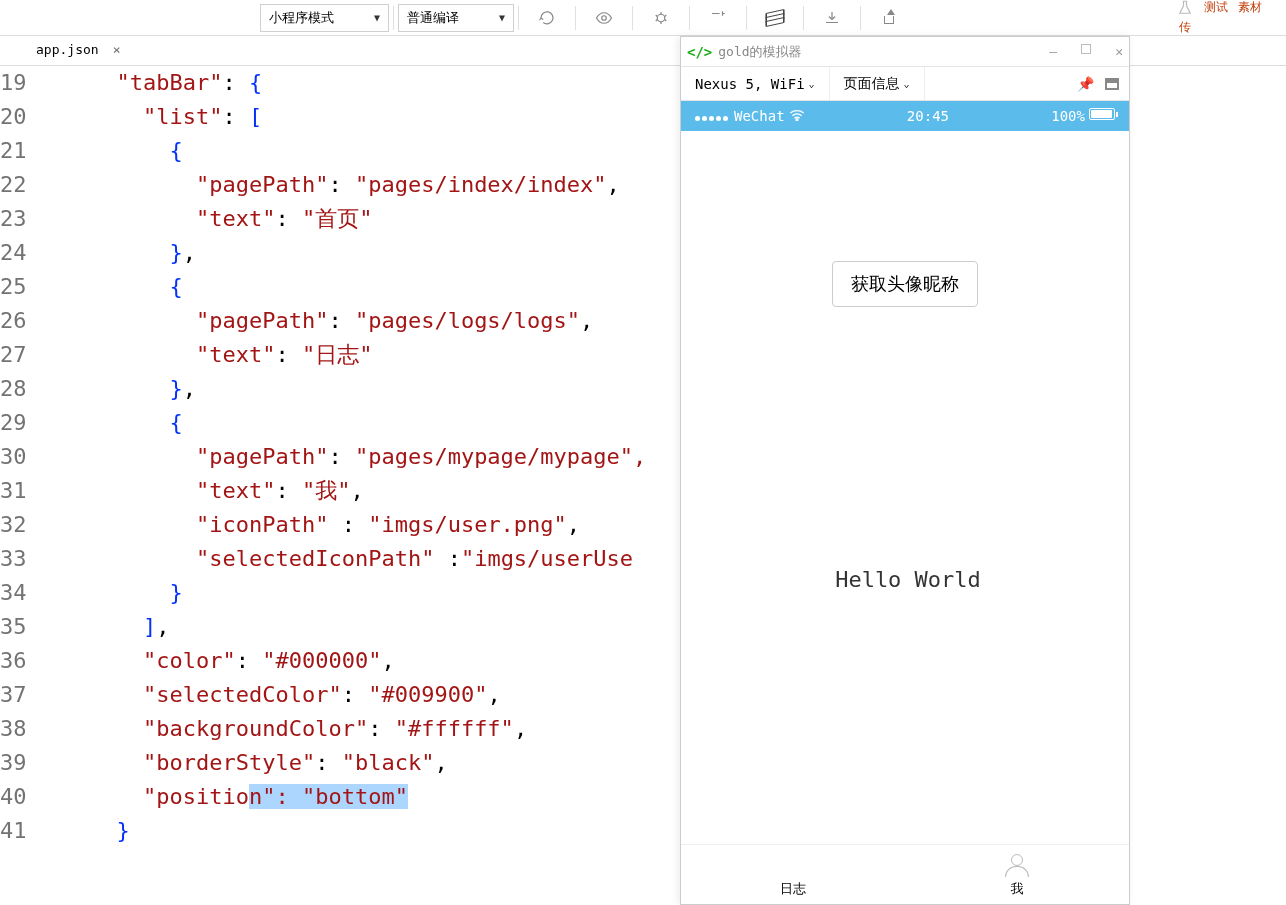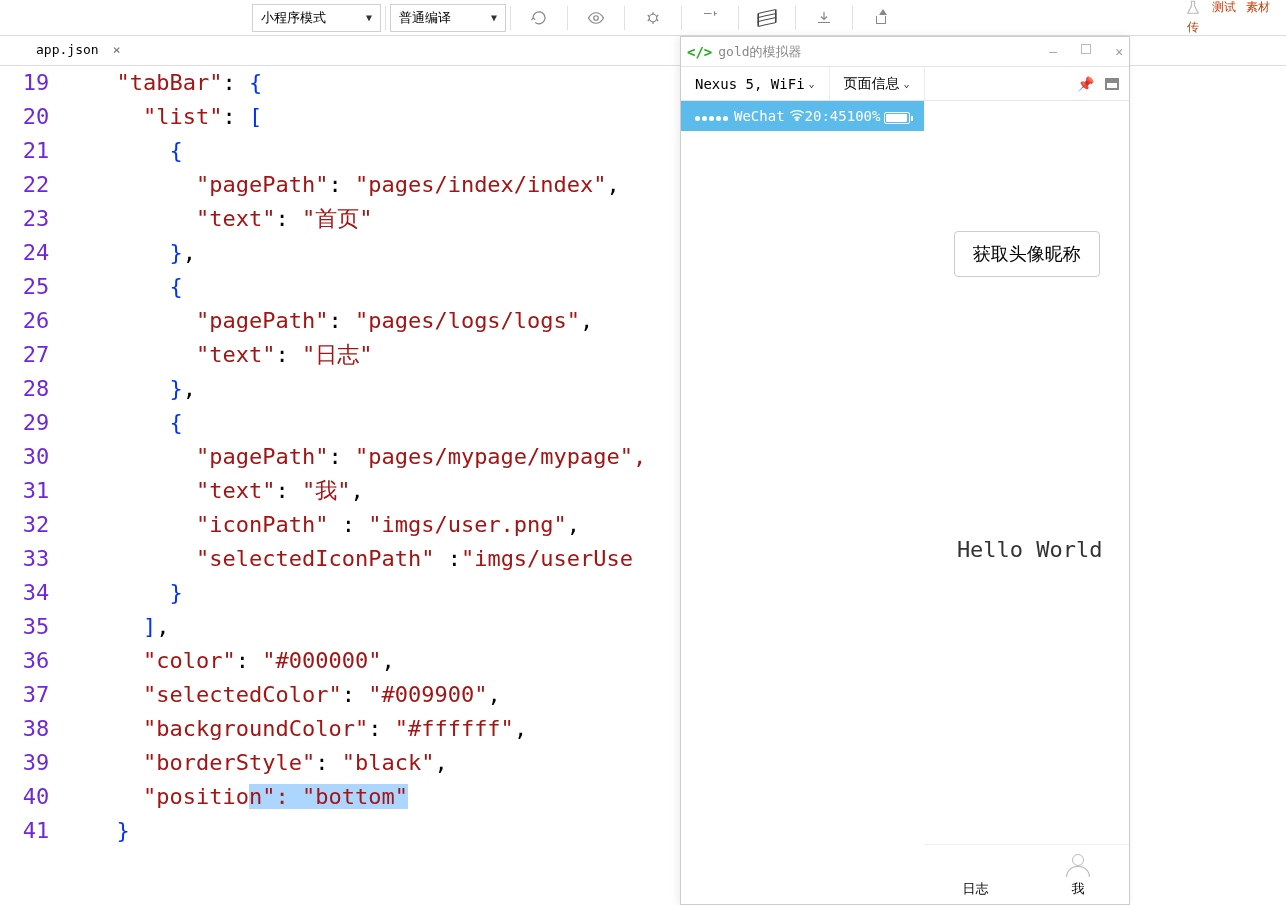--- a/index.html
+++ b/index.html
@@ -1,58 +1,58 @@
 <!DOCTYPE html>
 <html><head>
 <meta charset="utf-8">
 <style>
 * { margin:0; padding:0; box-sizing:border-box; font-family: "Segoe UI","Microsoft YaHei",Consolas,monospace; }
 html,body{ width:1286px; height:905px; overflow:hidden; background:#fff; }
 
 
-.top-toolbar{ height:36px; border-bottom:1px solid #ddd; display:flex; align-items:center; padding:0 12px; gap:0; }
+.top-toolbar{ height:36px; border-bottom:1px solid #ddd; display:flex; align-items:center; padding:0 20px; gap:0; }
 .tool-sep{ width:1px; height:24px; background:#e0e0e0; margin:0 4px; }
 .dropdown{ height:28px; border:1px solid #d0d0d0; display:flex; align-items:center; padding:0 8px; font-size:13px; cursor:pointer; background:#fff; gap:40px;}
 .dropdown .caret{ font-size:10px; color:#333; }
 .icon-btn{ width:48px; height:30px; display:flex; align-items:center; justify-content:center; color:#888; font-size:16px; cursor:pointer;}
 .right-labels{ display:flex; gap:10px; padding-right:4px; margin-left:auto;}
 .right-labels .col{ display:flex; flex-direction:column; align-items:center; gap:2px; color:#c2410c; font-size:12px;}
 
 
 .tab-bar{ height:30px; display:flex; align-items:flex-end; border-bottom:1px solid #ddd; padding-left:16px;}
 .file-tab{ height:30px; padding:0 28px 0 20px; display:flex; align-items:center; font-size:13px; border-bottom:2px solid transparent; position:relative; cursor:pointer;}
 .file-tab.active{ border-bottom:2px solid #fff; }
 .file-tab .close{ position:absolute; right:6px; top:7px; font-size:13px; color:#666; }
 
 
 .editor-wrap{ position:absolute; top:66px; left:0; right:0; bottom:0; display:flex;}
 .editor{ flex:1; overflow:hidden; position:relative;}
 .code-area{ position:absolute; inset:0; overflow:auto;}
 .line{ display:flex; font-family: Consolas,"Courier New",monospace; font-size:22px; line-height:34px; white-space:pre;}
-.gutter{ width:90px; text-align:center; padding-right:18px; color:#6d28d9; font-size:22px; user-select:none;}
+.gutter{ width:90px; text-align:left; padding-right:18px; color:#737373; font-size:22px; user-select:none;}
 .code{ flex:1; }
 .k-key{ color:#a31515; } 
 .k-punc{ color:#000; }
 .k-brace{ color:#0431fa; } 
 .sel{ background:#add6ff; }
 
 
 .sim-window{ position:absolute; top:36px; left:680px; width:450px; height:869px; background:#fff; border:1px solid #ccc; box-shadow:-2px 0 8px rgba(0,0,0,.08);}
 .sim-title{ height:30px; display:flex; align-items:center; padding:0 6px; border-bottom:1px solid #e5e5e5; font-size:13px; color:#888; gap:6px;}
 .sim-title .ico{ color:#1aad19; font-size:14px; font-weight:bold;}
 .sim-title .wctrl{ margin-left:auto; display:flex; gap:24px; color:#999; font-size:13px;}
 .sim-toolbar{ height:34px; display:flex; border-bottom:1px solid #e5e5e5; font-size:14px;}
 .sim-dd{ padding:0 14px; height:100%; display:flex; align-items:center; gap:4px; border-right:1px solid #eee; cursor:pointer;}
 .sim-dd .caret{ font-size:10px;}
 .sim-pins{ margin-left:auto; display:flex; align-items:center; gap:10px; padding-right:10px;}
 .pin{ color:#d33; font-size:14px;}
 .embed{ width:14px; height:12px; border:2px solid #888; border-top-width:5px; display:inline-block;}
 
 
-.phone{ position:absolute; top:64px; left:0; right:0; bottom:0; background:#fff; display:flex; flex-direction:row;}
+.phone{ position:absolute; top:64px; left:0; right:0; bottom:0; background:#fff; display:flex; flex-direction:column;}
 .status-bar{ height:30px; background:#5bbcec; color:#fff; display:flex; align-items:center; justify-content:space-between; padding:0 14px; font-size:14px;}
 .status-bar .left{ display:flex; align-items:center; gap:4px;}
 .dots span{ display:inline-block; width:5px; height:5px; border-radius:50%; background:#fff; margin-right:2px;}
 .wifi{ font-size:14px;}
 .battery{ display:inline-block; width:26px; height:12px; border:1.5px solid #fff; border-radius:2px; position:relative; margin-left:4px;}
 .battery::after{ content:""; position:absolute; right:-4px; top:3px; width:2px; height:5px; background:#fff;}
 .battery .fill{ position:absolute; left:1px; top:1px; bottom:1px; right:2px; background:#fff; border-radius:1px;}
 
 .nav-bar{ height:50px; background:#5bbcec; display:flex; align-items:center; justify-content:center; color:#fff; font-size:18px; position:relative;}
 .capsule{ position:absolute; right:14px; top:10px; height:30px; width:86px; border:1px solid rgba(255,255,255,.8); border-radius:15px; display:flex; align-items:center;}
@@ -228,21 +228,21 @@
         <span class="dots"><span></span><span></span><span></span><span></span><span></span></span>
         <span>WeChat</span>
         <span class="wifi">
           <svg width="16" height="12" viewBox="0 0 24 18" stroke="#fff" fill="none" stroke-width="2">
               <path d="M2 6a16 16 0 0 1 20 0M5 10a11 11 0 0 1 14 0M8 14a6 6 0 0 1 8 0"></path>
               <circle cx="12" cy="16" r="1.4" fill="#fff"></circle>
             </svg>
         </span>
       </div>
       <span>20:45</span>
-      <div style="display:flex;align-items:flex-end">
+      <div style="display:flex;align-items:flex-start">
         <span>100%</span>
         <span class="battery">
             <span class="fill"></span>
           </span>
       </div>
     </div>
     <div class="phone-body">
       <button class="get-btn"><span>获取头像昵称</span></button>
       <div class="hello-text">Hello World</div>
       <div class="tabbar" id="tabbar">

